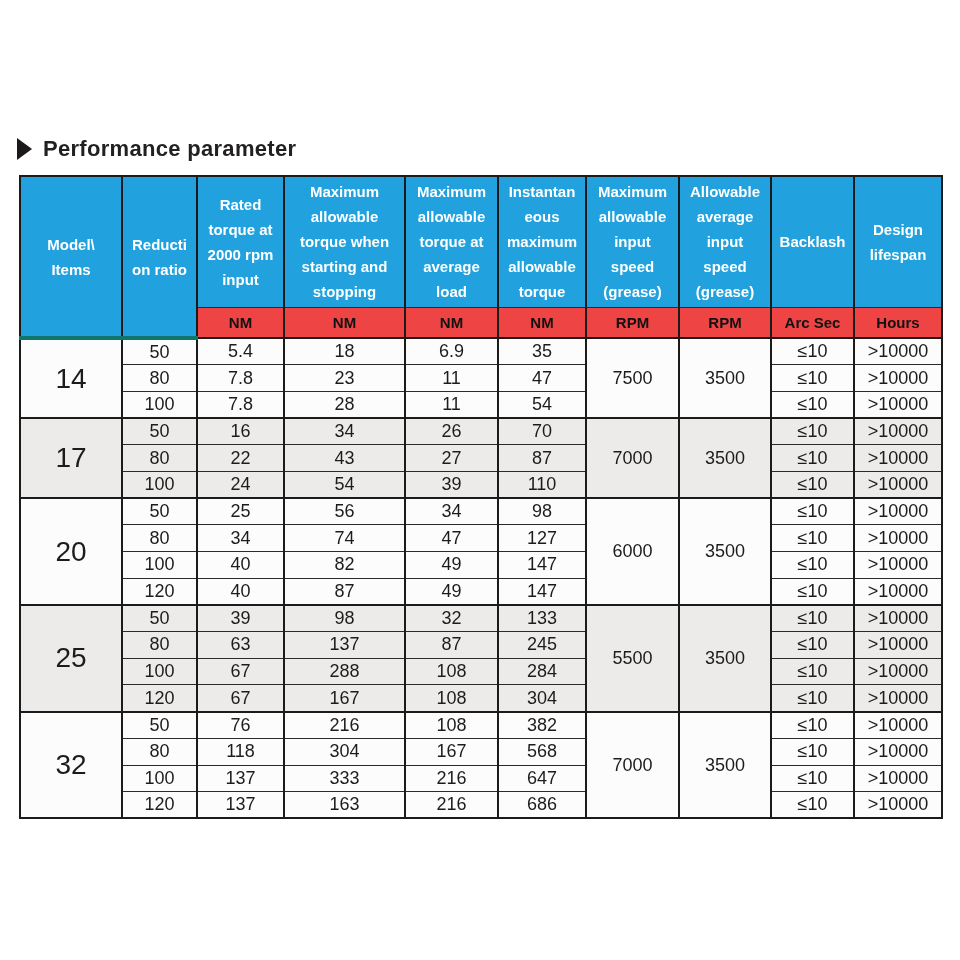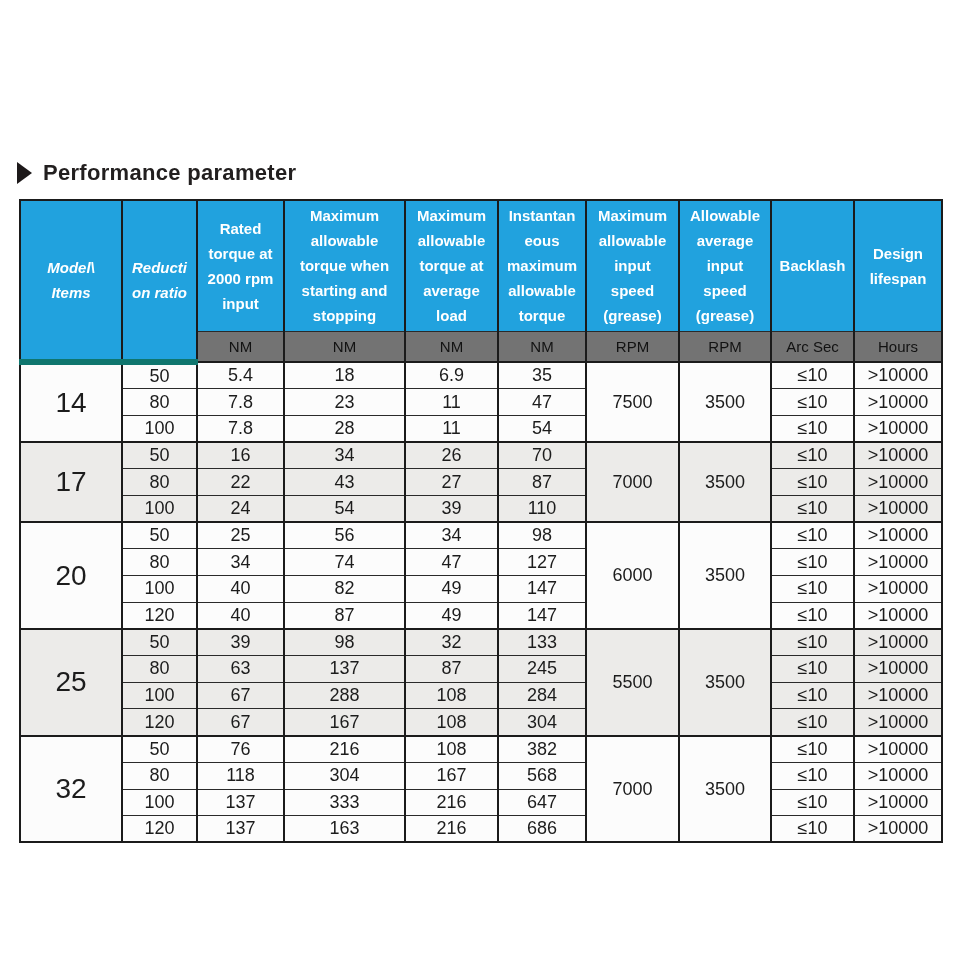--- a/index.html
+++ b/index.html
@@ -4,21 +4,20 @@
 <style>
   * { margin: 0; padding: 0; box-sizing: border-box; }
   html, body { width: 960px; height: 960px; background: #ffffff; }
   body {
     font-family: "Liberation Sans", "DejaVu Sans", sans-serif;
     color: #1c1c1c;
     overflow: hidden;
   }
   .content {
     padding: 136px 18px 0 16px;
-    margin-top: 24px;
   }
   .title-row {
     display: flex;
     align-items: center;
     gap: 11px;
     margin-bottom: 13px;
     padding-left: 1px;
   }
   .tri {
     width: 0; height: 0;
@@ -54,27 +53,27 @@
   tbody tr { height: 26.7px; }
   th.blue {
     background: #21A2DE;
     color: #ffffff;
     font-weight: bold;
     font-size: 15px;
     line-height: 25px;
     white-space: pre-line;
   }
   thead tr.unit-row th {
-    background: #737373;
+    background: #ef4444;
     color: #121212;
-    font-weight: normal;
+    font-weight: bold;
     font-size: 15px;
     border-bottom: 2px solid #1b1b1b;
   }
-  th[rowspan="2"] { border-bottom: 6px solid #0f766e; font-style: italic; }
+  th[rowspan="2"] { border-bottom: 4px solid #0f766e; }
   tbody td {
     font-size: 18px;
     color: #1c1c1c;
     background: #fcfcfc;
   }
   tbody tr.shaded td { background: #ECEBE9; }
   tbody td.model-cell { font-size: 28px; }
   tbody tr.group-start td { border-top: 2px solid #1b1b1b; }
   tbody td[rowspan] { border-bottom: 2px solid #1b1b1b; }
 </style>

